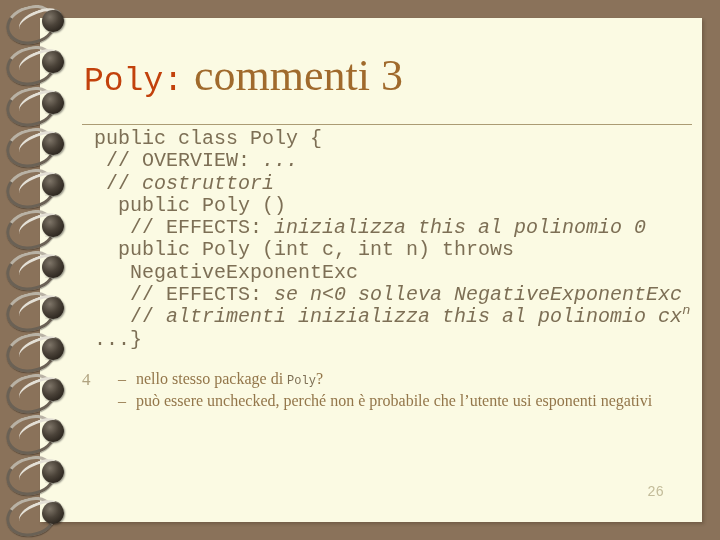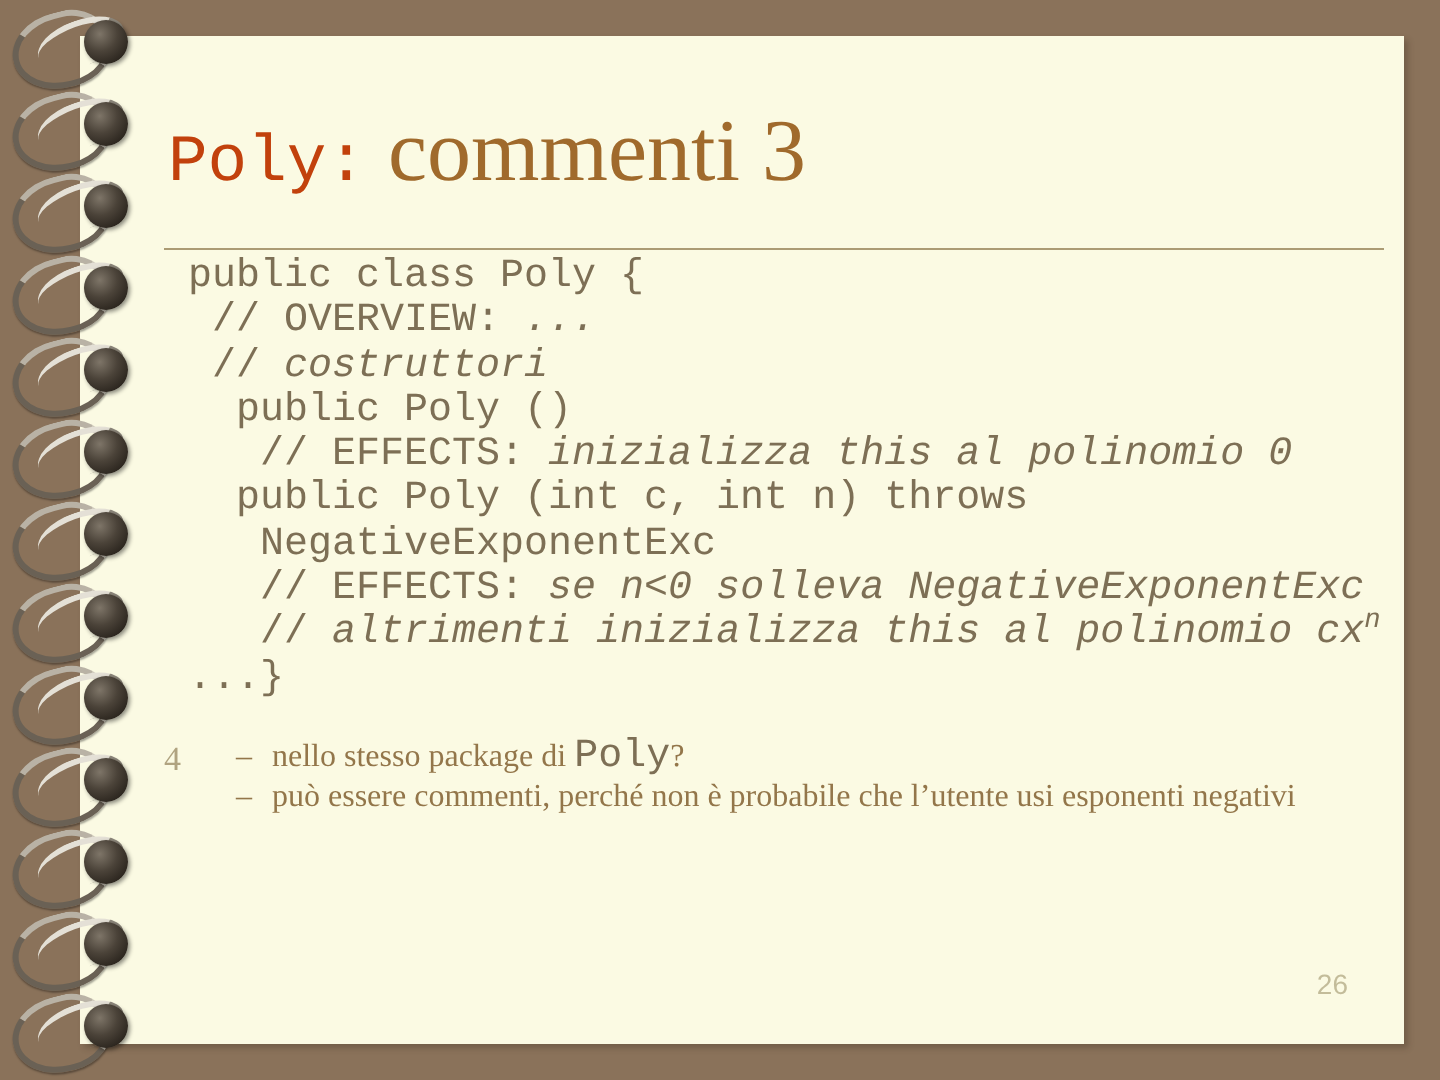--- a/index.html
+++ b/index.html
@@ -187,29 +187,29 @@
   }
   .bullet-l2 .marker {
     position: absolute;
     left: 0px;
     top: 0px;
     color: #93764a;
     font-size: 16px;
   }
   .bullet-l2 .mono {
     font-family: "Liberation Mono", monospace;
-    font-size: 20px;
+    font-size: 12px;
     color: #7d6f55;
   }
 
   .page-number {
     position: absolute;
-    right: 28px;
+    right: 38px;
     top: 466px;
-    font-family: Liberation Sans, sans-serif;
+    font-family: Liberation Mono, monospace;
     font-size: 14px;
     color: #c3bc9a;
     margin-left: 16px;
   }
 </style>
 </head>
 <body>
 
 <div class="slide">
 
@@ -223,21 +223,21 @@
       <div class="rule"></div>
 
       <div class="code" id="code-block"><span class="ln"><span>public class Poly {</span></span><span class="ln"> <span>// OVERVIEW: </span><i>...</i></span><span class="ln"> <span>// </span><i>costruttori</i></span><span class="ln">  <span>public Poly ()</span></span><span class="ln">   <span>// EFFECTS: </span><i>inizializza this al polinomio 0</i></span><span class="ln">  <span>public Poly (int c, int n) throws</span></span><span class="ln">   <span>NegativeExponentExc</span></span><span class="ln">   <span>// EFFECTS: </span><i>se n&lt;0 solleva NegativeExponentExc</i></span><span class="ln">   <span>// </span><i>altrimenti inizializza this al polinomio cx</i><sup>n</sup></span><span class="ln"><span>...}</span></span></div>
 
       <div class="bullets">
         <div class="bullet-l1">
           <span class="marker">4</span>
         </div>
         <div class="sub-list" id="sub-list">
             <div class="bullet-l2"><span class="marker">–</span><span><span>nello stesso package di </span><span class="mono">Poly</span><span>?</span></span></div>
-            <div class="bullet-l2"><span class="marker">–</span><span><span>può essere commenti, perché non è probabile che l’utente usi esponenti negativi</span></span></div>
+            <div class="bullet-l2"><span class="marker">–</span><span><span>può essere unchecked, perché non è probabile che l’utente usi esponenti negativi</span></span></div>
           </div>
       </div>
 
       <div class="page-number">26</div>
 
     </div>
   </div>
 
   <div class="binding" id="binding">
       <div class="coil" style="top: 4px;">

